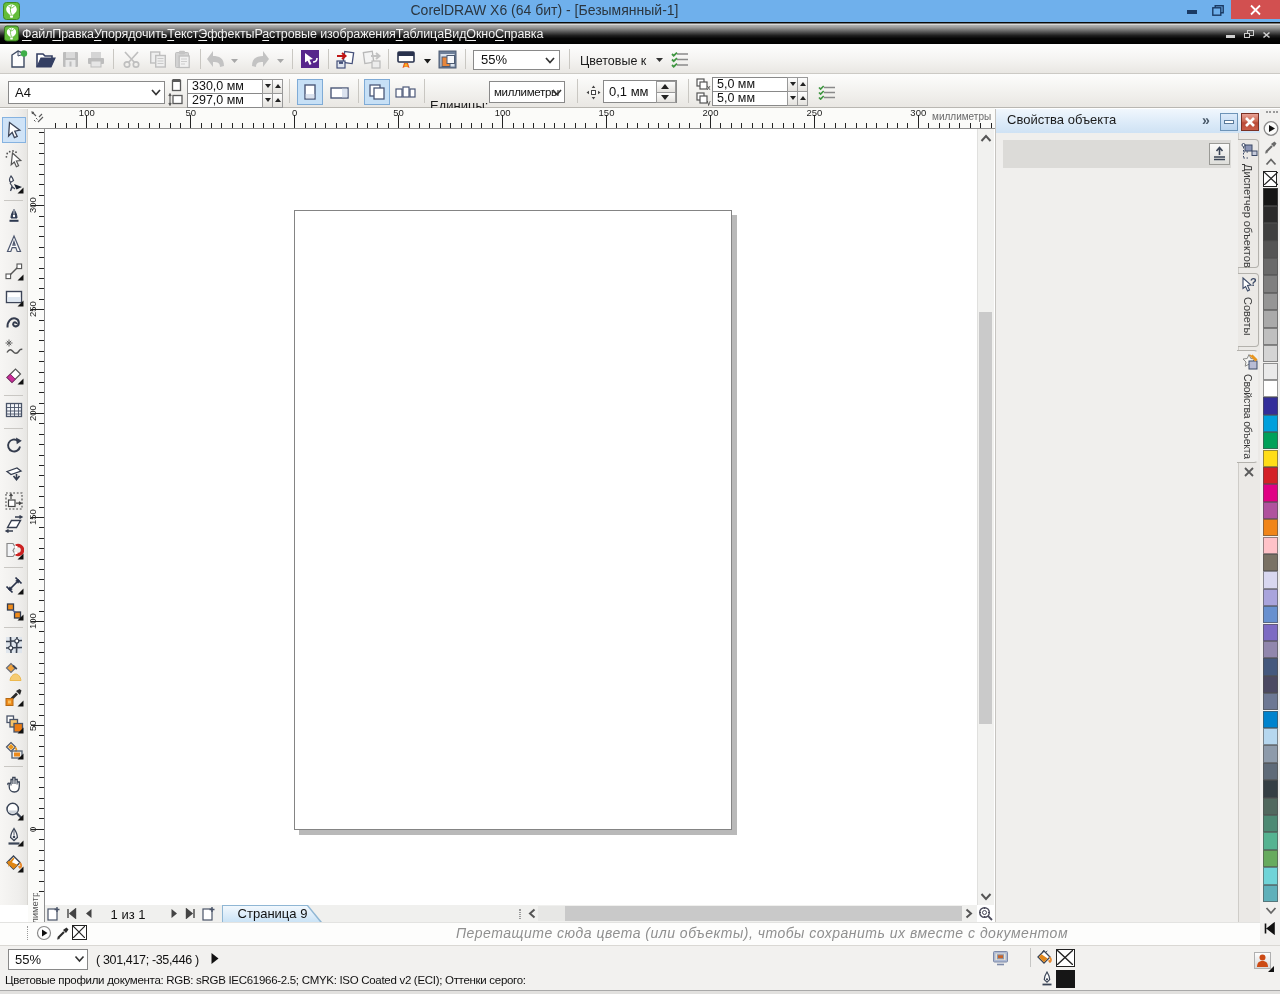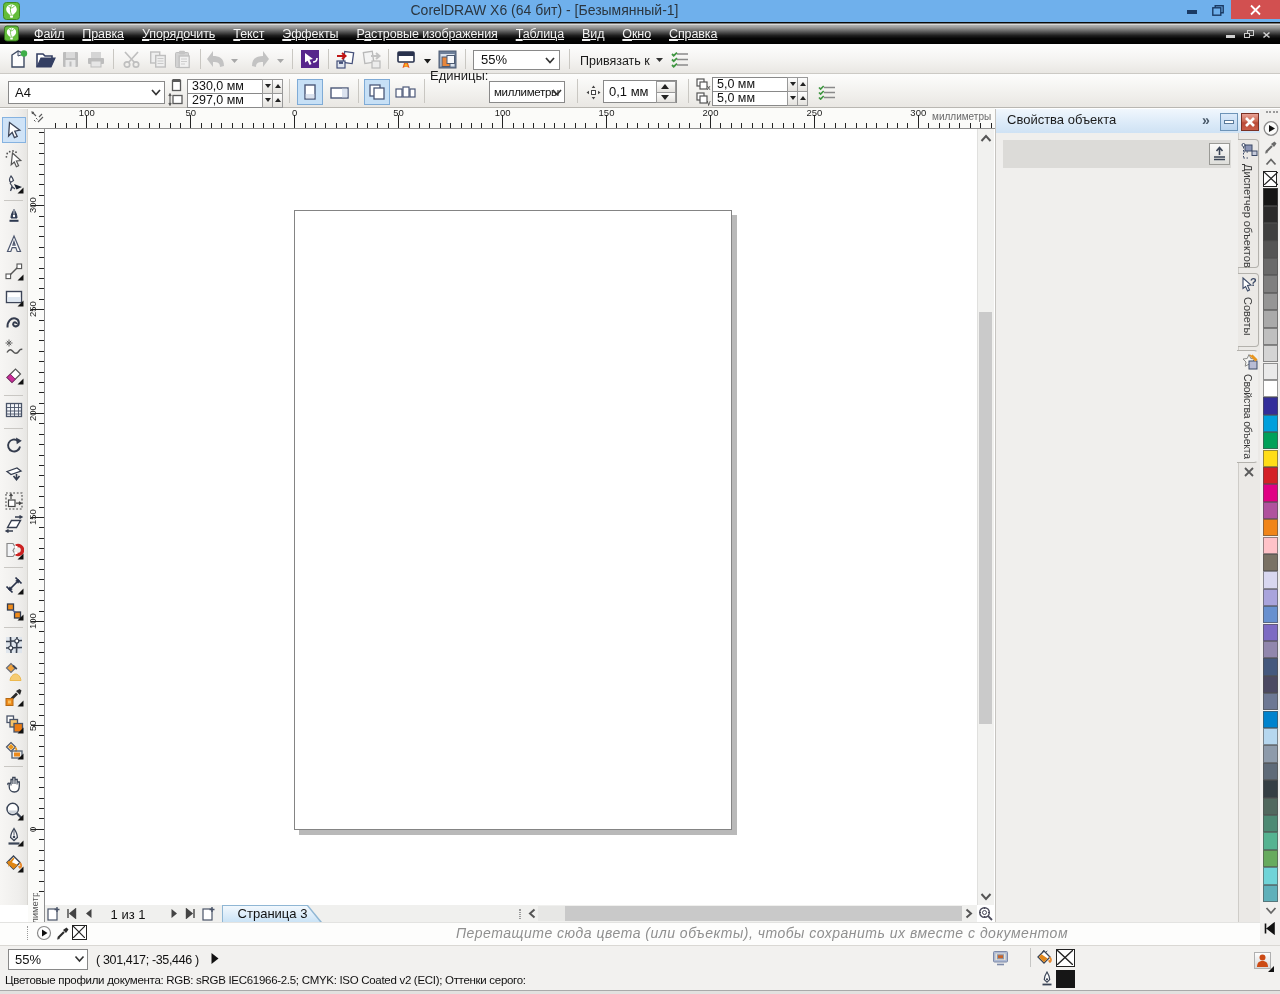--- a/index.html
+++ b/index.html
@@ -8,21 +8,21 @@
   .abs { position:absolute; }
   svg { display:block; }
   
   #titlebar { left:0; top:0; width:1280px; height:22px; background:#6fb0ec; }
   #title-text { left:0; top:2px; width:1089px; text-align:center; font-size:14px; color:#2b3640; }
   #btn-min { left:1187px; top:10px; width:10px; height:3.5px; background:#1a3a64; }
   #btn-close { left:1231px; top:0; width:49px; height:19px; background:#d25050; }
   
   #menubar { left:0; top:22px; width:1280px; height:22px;
     background:linear-gradient(180deg,#0a0a0a 0%,#0a0a0a 5%,#fdfdfd 9%,#b2b2b2 14%,#979797 26%,#565656 45%,#1d1d1d 62%,#060606 75%,#000 100%); }
-  #menus { left:34px; top:27px; font-size:12.5px; letter-spacing:-0.1px; color:#f3f3f3; display:flex; gap:18px; white-space:nowrap;text-decoration:underline; }
+  #menus { left:22px; top:27px; font-size:12.5px; letter-spacing:-0.1px; color:#f3f3f3; display:flex; white-space:nowrap; }
   #menus span u { text-decoration-thickness:1px; text-underline-offset:2px; }
   
   #toolbar { left:0; top:44px; width:1280px; height:30px;
     background:linear-gradient(180deg,#fefefe 0%,#f4f3f1 55%,#e9e7e3 100%); border-bottom:1px solid #cccac5; }
   .tsep { position:absolute; top:49px; width:1px; height:20px; background:#c9c7c2; }
   
   #propbar { left:0; top:74px; width:1280px; height:34px;
     background:linear-gradient(180deg,#fdfdfc 0%,#f2f1ee 55%,#e9e7e3 100%); border-bottom:1px solid #b9b7b2; }
   .psep { position:absolute; top:79px; width:1px; height:24px; background:#c9c7c2; }
   .inputbox { position:absolute; background:#fff; border:1px solid #898989; font-size:13px; color:#111; }
@@ -185,21 +185,21 @@
     <rect x="2.5" y="4" width="14" height="12.5" fill="#dce4ee"></rect>
     <rect x="4" y="7" width="8" height="9.5" fill="#e8873c" stroke="#4c5b73"></rect>
     <rect x="9" y="5.5" width="7.5" height="8" fill="#f6f8fb" stroke="#4c5b73"></rect>
   </svg>
   <div class="tsep" style="left:465px"></div>
   <div class="inputbox" style="left:473px;top:50px;width:87px;height:20px;line-height:18px;padding-left:7px">55%</div>
   <svg class="abs" style="left:544px;top:56px" width="12" height="9" viewBox="0 0 12 9">
     <path d="M2 2 L6 6.5 L10 2" fill="none" stroke="#333" stroke-width="1.7"></path>
   </svg>
   <div class="tsep" style="left:569px"></div>
-  <div class="abs" style="left:580px;top:54px;font-size:12.5px;color:#1a1a1a">Привязать к</div>
+  <div class="abs" style="left:580px;top:54px;font-size:12.5px;color:#1a1a1a">Цветовые к</div>
   <svg class="abs" style="left:655px;top:57px" width="9" height="6" viewBox="0 0 9 6">
     <path d="M1 1 L4.5 5 L8 1 Z" fill="#333"></path>
   </svg>
   <svg class="abs" style="left:671px;top:51px" width="18" height="17" viewBox="0 0 18 17">
     <g stroke="#8a8a8a" stroke-width="1.4">
       <path d="M6 3 h11 M6 8.5 h11 M6 14 h11"></path>
     </g>
     <g stroke="#3f9641" stroke-width="1.8" fill="none">
       <path d="M1 3 l1.7 1.7 L6 1.6 M1 8.5 l1.7 1.7 L6 7.1 M1 14 l1.7 1.7 L6 12.6"></path>
     </g>
@@ -245,21 +245,21 @@
     <rect x="2" y="2" width="10" height="11" fill="#fff" stroke="#4b5878" stroke-width="1.3"></rect>
     <rect x="6" y="5" width="10" height="11" fill="#fff" stroke="#4b5878" stroke-width="1.3"></rect>
   </svg>
   <div class="abs" style="left:392px;top:79px;width:26px;height:26px"></div>
   <svg class="abs" style="left:395px;top:85px" width="21" height="15" viewBox="0 0 21 15">
     <rect x="1" y="4" width="6" height="8" fill="#fff" stroke="#4b5878" stroke-width="1.2"></rect>
     <rect x="8" y="2" width="6" height="10" fill="#fff" stroke="#4b5878" stroke-width="1.2"></rect>
     <rect x="15" y="4" width="5" height="8" fill="#fff" stroke="#4b5878" stroke-width="1.2"></rect>
   </svg>
   <div class="psep" style="left:424px"></div>
-  <div class="abs" style="left:430px;top:68px;font-size:13px;color:#1a1a1a">Единицы:</div>
+  <div class="abs" style="left:430px;top:98px;font-size:13px;color:#1a1a1a">Единицы:</div>
   <div class="inputbox" style="left:489px;top:81px;width:76px;height:22px;line-height:20px;padding-left:4px;font-size:11.5px;letter-spacing:-0.3px">миллиметры</div>
   <svg class="abs" style="left:551px;top:88px" width="12" height="9" viewBox="0 0 12 9">
     <path d="M2 2 L6 6.5 L10 2" fill="none" stroke="#333" stroke-width="1.6"></path>
   </svg>
   <div class="psep" style="left:577px"></div>
   <svg class="abs" style="left:586px;top:85px" width="15" height="15" viewBox="0 0 15 15">
     <rect x="5.5" y="5.5" width="4" height="4" fill="#fff" stroke="#444"></rect>
     <path d="M7.5 0.5 L9.3 3 L5.7 3 Z M7.5 14.5 L9.3 12 L5.7 12 Z M0.5 7.5 L3 5.7 L3 9.3 Z M14.5 7.5 L12 5.7 L12 9.3 Z" fill="#444"></path>
   </svg>
   <div class="inputbox" style="left:603px;top:80px;width:74px;height:23px;line-height:21px;padding-left:5px;font-size:13px">0,1 мм</div>
@@ -673,21 +673,21 @@
   </svg>
   <svg class="abs" style="left:185px;top:908px" width="11" height="11" viewBox="0 0 11 11">
     <path d="M9 1 L9 10 M1.5 1 L7 5.5 L1.5 10 Z" fill="#444" stroke="#444" stroke-width="1.4"></path>
   </svg>
   <svg class="abs" style="left:202px;top:906px" width="14" height="15" viewBox="0 0 14 15">
     <rect x="1" y="3" width="9" height="11" fill="#fff" stroke="#4a5468" stroke-width="1.2"></rect>
     <path d="M10 6 L10 1 M7.5 3.5 L12.5 3.5" stroke="#4a5468" stroke-width="1.4"></path>
   </svg>
   <div class="abs" style="left:222px;top:905px;width:100px;height:17px;background:#8fb6d4;clip-path:polygon(0 0,86px 0,100px 17px,0 17px)"></div>
   <div class="abs" style="left:223px;top:906px;width:98px;height:16px;background:linear-gradient(180deg,#f2f8fd,#cbe3f6);clip-path:polygon(0 0,84px 0,97px 16px,0 16px)"></div>
-  <div class="abs" style="left:230px;top:906px;width:85px;text-align:center;font-size:13px;color:#111">Страница 3</div>
+  <div class="abs" style="left:230px;top:906px;width:85px;text-align:center;font-size:13px;color:#111">Страница 9</div>
   <div class="abs" style="left:519px;top:909px;width:2px;height:10px;border-left:1px dotted #9a9a9a;border-right:1px dotted #9a9a9a"></div>
   <svg class="abs" style="left:527px;top:908px" width="10" height="11" viewBox="0 0 10 11">
     <path d="M7.5 1.5 L3 5.5 L7.5 9.5" fill="none" stroke="#555" stroke-width="2"></path>
   </svg>
   <div class="abs" id="htrack"></div>
   <div class="abs" id="hthumb"></div>
   <svg class="abs" style="left:964px;top:908px" width="10" height="11" viewBox="0 0 10 11">
     <path d="M2.5 1.5 L7 5.5 L2.5 9.5" fill="none" stroke="#555" stroke-width="2"></path>
   </svg>
   <svg class="abs" style="left:978px;top:906px" width="15" height="15" viewBox="0 0 15 15">

